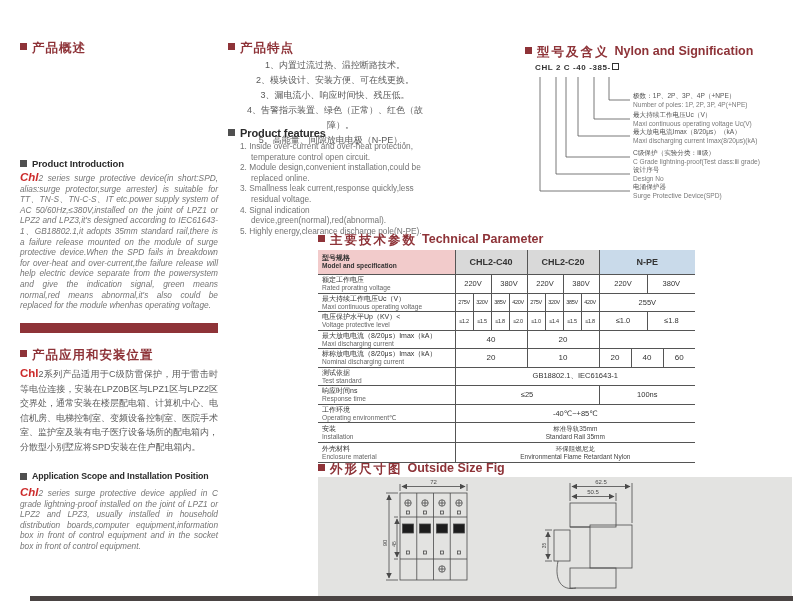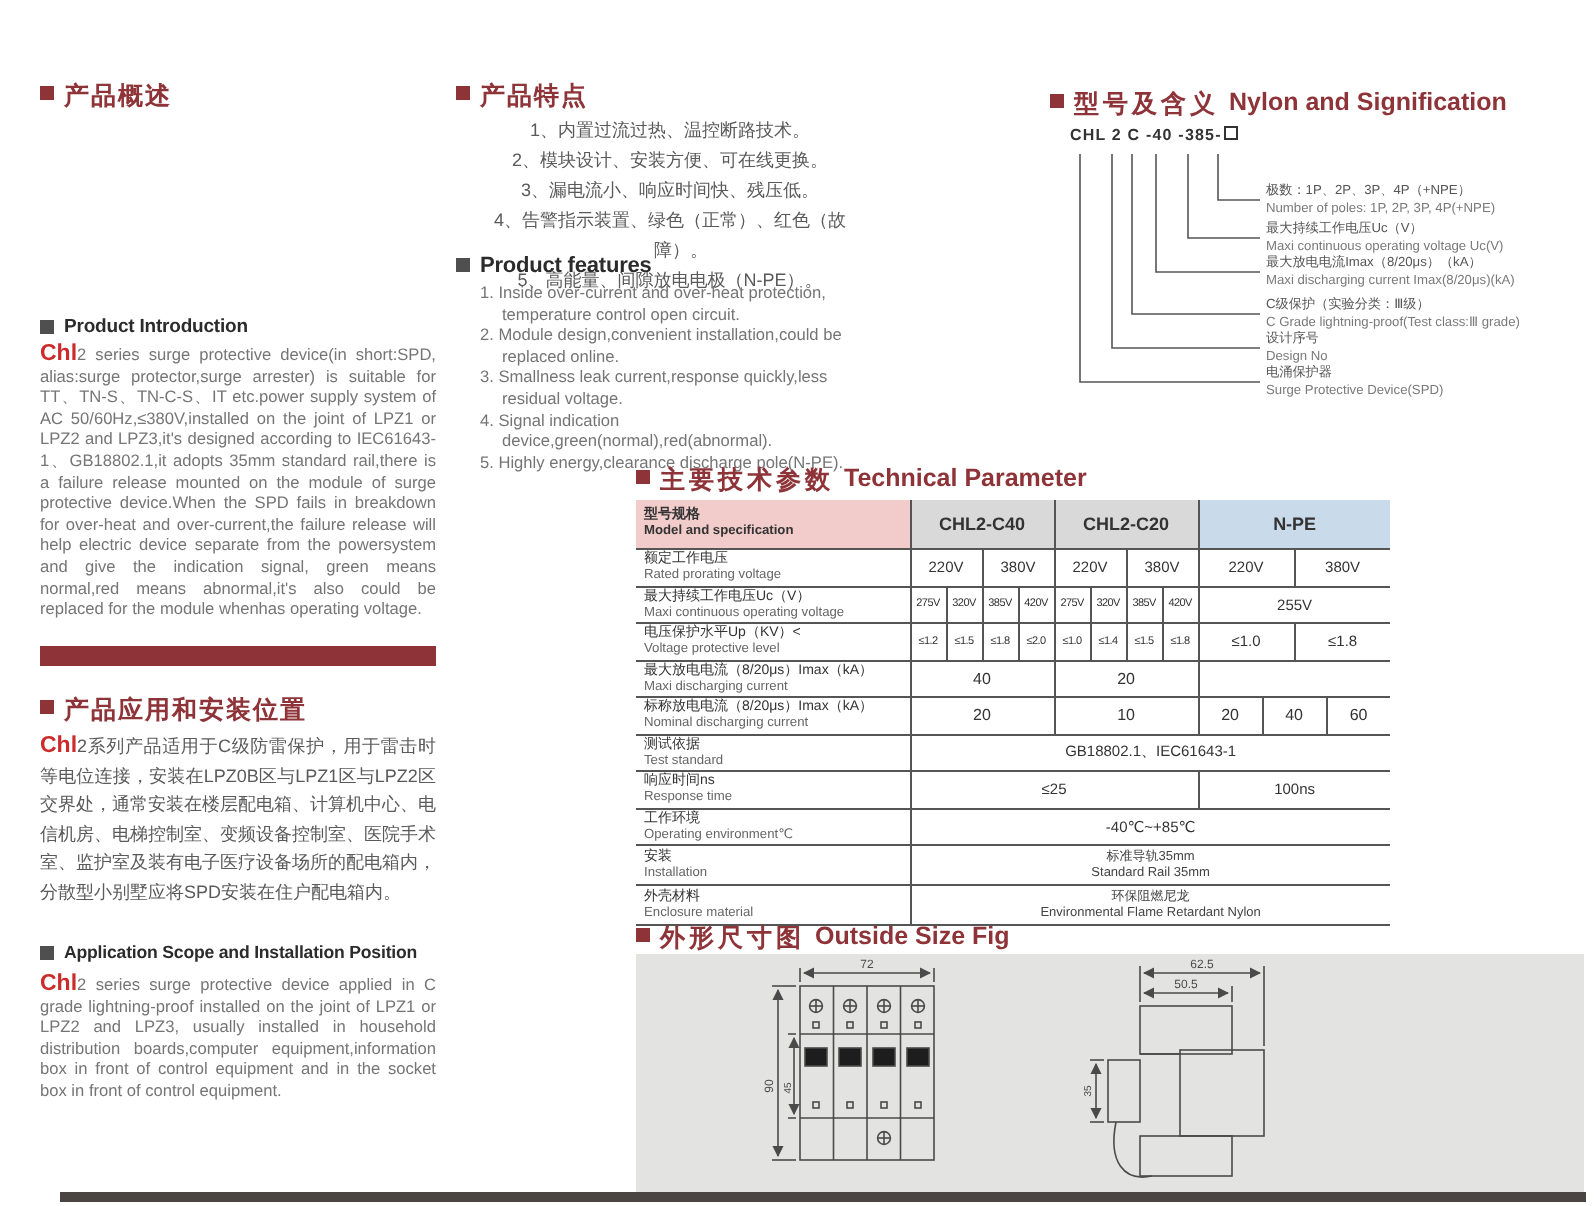--- a/index.html
+++ b/index.html
@@ -8,21 +8,21 @@
   
   .sec-h{position:absolute;display:flex;align-items:flex-start;gap:5px;justify-content:space-between;}
   .sq{width:7px;height:7px;margin-top:3px;flex:none;}
   .sq-maroon{background:#8e3338;}
   .sq-gray{background:#4f4f4f;}
   .h-zh{color:#8e3338;font-weight:bold;font-size:12.5px;letter-spacing:1px;white-space:nowrap;}
   .h-en{color:#2b2b2b;font-weight:bold;font-size:8.8px;letter-spacing:-0.1px;white-space:nowrap;margin-top:1px;}
   
   .para{position:absolute;text-align:justify;color:#6a6a6a;}
   .para-zh{font-size:9px;line-height:14.5px;color:#5a5a5a;}
-  .para-en{font-size:8.3px;line-height:10.6px;color:#757575;}
+  .para-en{font-size:8.3px;line-height:10.6px;color:#757575;font-style:italic;}
   .lead{color:#cc2b2b;font-weight:bold;font-size:11.5px;}
   .divider{position:absolute;background:#8e3338;}
   
   .list{position:absolute;}
   .list .li{text-indent:-11px;padding-left:11px;}
   .list-zh .li{font-size:9px;line-height:15px;color:#5a5a5a;}
   .list-en .li{font-size:8.3px;line-height:10.6px;color:#757575;}
   
   .code{position:absolute;left:535px;top:63px;font-size:8px;font-weight:bold;color:#333;letter-spacing:0.6px;white-space:nowrap;}
   .code-box{display:inline-block;width:5px;height:5px;border:1px solid #333;margin-left:1px;}

